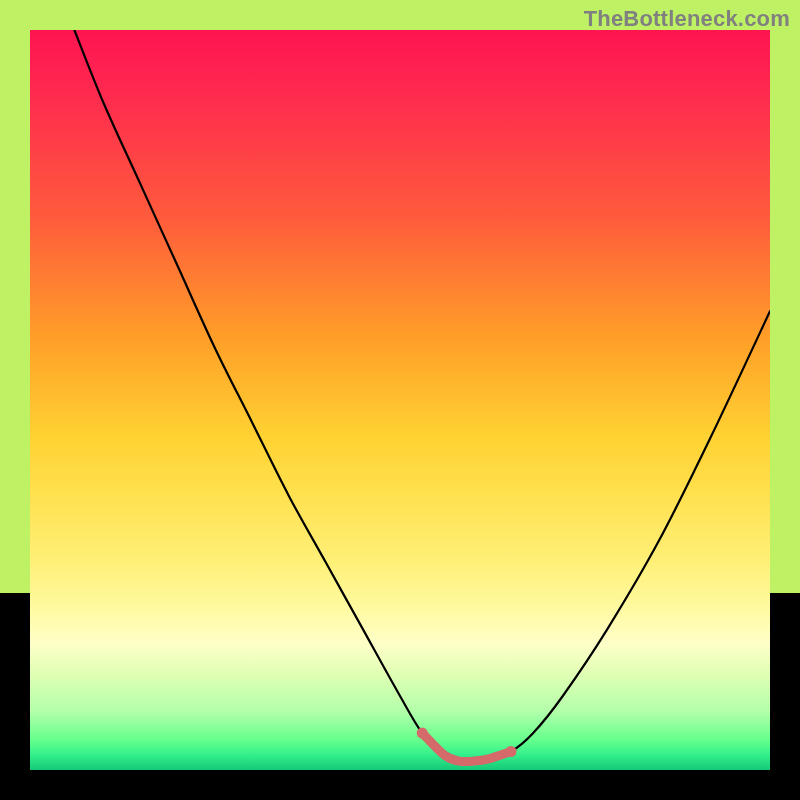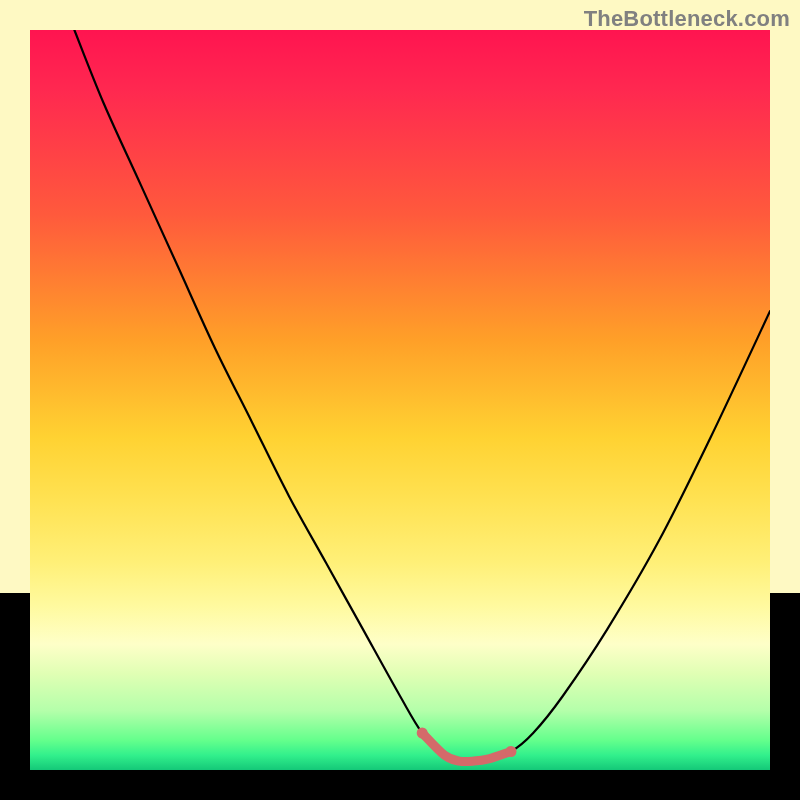--- a/index.html
+++ b/index.html
@@ -1,21 +1,21 @@
 <!DOCTYPE html>
 <html><head>
 <meta charset="utf-8">
 <style>
   * { margin: 0; padding: 0; box-sizing: border-box; }
   html, body { width: 800px; height: 800px; overflow: hidden; background: #000; }
   .chart-container {
     position: relative;
     width: 800px;
     height: 593px;
-    background: #fef9c3;
+    background: #bef264;
   }
   .plot-area {
     position: absolute;
     left: 30px;
     top: 30px;
     width: 740px;
     height: 740px;
     background: linear-gradient(
       to bottom,
       #ff1450 0%,

